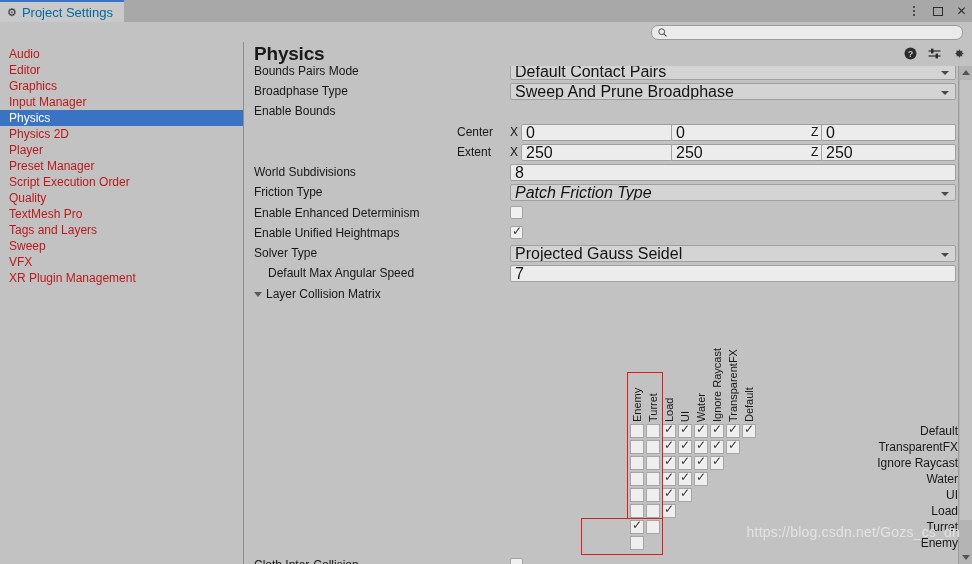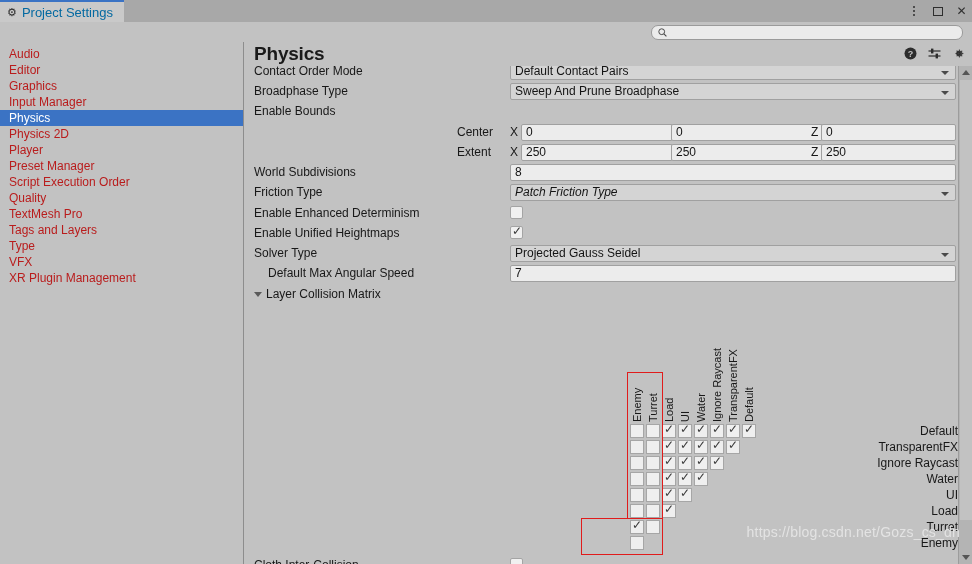--- a/index.html
+++ b/index.html
@@ -92,21 +92,21 @@
     position: absolute; left: 0; top: 24px; width: 713px; height: 498px;
     overflow: hidden;
   }
 
   
   .row { position: absolute; left: 0; height: 20px; }
   .lbl { position: absolute; font-size: 12px; color: #181818; line-height: 17px; white-space: nowrap; }
   .field {
     position: absolute; height: 17px; background: #ececec;
     border: 1px solid #a0a0a0; border-radius: 2px;
-    font-size: 12px; color: #141414; line-height: 15px; padding-left: 4px;
+    font-size: 16px; color: #141414; line-height: 15px; padding-left: 4px;
     overflow: hidden; white-space: nowrap;
   }
   .field.dd { background: #d4d4d4; }
   .field.dd::after {
     content: ""; position: absolute; right: 6px; top: 7px;
     border-left: 4px solid transparent; border-right: 4px solid transparent;
     border-top: 4px solid #4a4a4a;
   }
   .chk {
     position: absolute; width: 13px; height: 13px;
@@ -208,21 +208,21 @@
     <div class="side-item"><span>Graphics</span></div>
     <div class="side-item"><span>Input Manager</span></div>
     <div class="side-item sel"><span>Physics</span></div>
     <div class="side-item"><span>Physics 2D</span></div>
     <div class="side-item"><span>Player</span></div>
     <div class="side-item"><span>Preset Manager</span></div>
     <div class="side-item"><span>Script Execution Order</span></div>
     <div class="side-item"><span>Quality</span></div>
     <div class="side-item"><span>TextMesh Pro</span></div>
     <div class="side-item"><span>Tags and Layers</span></div>
-    <div class="side-item"><span>Type</span></div>
+    <div class="side-item"><span>Sweep</span></div>
     <div class="side-item"><span>VFX</span></div>
     <div class="side-item"><span>XR Plugin Management</span></div>
   </div>
 
   <div class="main">
 
     <div class="main-header">
       <div class="page-title">Physics</div>
       <div class="hdr-icons">
         <div class="hi">
@@ -244,21 +244,21 @@
             <path fill="#2c2c2c" d="M12 8a4 4 0 100 8 4 4 0 000-8zm0 6a2 2 0 110-4 2 2 0 010 4z"></path>
             <path fill="#2c2c2c" d="M21 12.8v-1.6l-2.1-.5a7 7 0 00-.6-1.5l1.1-1.8-1.1-1.1-1.8 1.1a7 7 0 00-1.5-.6L14.5 4.6h-1.6l-.5 2.1a7 7 0 00-1.5.6L9.1 6.2 8 7.3l1.1 1.8a7 7 0 00-.6 1.5l-2.1.5v1.6l2.1.5a7 7 0 00.6 1.5L8 16.5l1.1 1.1 1.8-1.1a7 7 0 001.5.6l.5 2.1h1.6l.5-2.1a7 7 0 001.5-.6l1.8 1.1 1.1-1.1-1.1-1.8a7 7 0 00.6-1.5l2.1-.5z" opacity="0.85"></path>
           </svg>
         </div>
       </div>
     </div>
 
     <div class="content">
 
       <div class="row" style="top:-3px;">
-        <div class="lbl" style="left:9px; top:0;">Contact Order Mode</div>
+        <div class="lbl" style="left:9px; top:0;">Bounds Pairs Mode</div>
         <div class="field dd" style="left:265px; top:0; width:446px;">Default Contact Pairs</div>
       </div>
 
       <div class="row" style="top:17px;">
         <div class="lbl" style="left:9px; top:0;">Broadphase Type</div>
         <div class="field dd" style="left:265px; top:0; width:446px;">Sweep And Prune Broadphase</div>
       </div>
 
       <div class="row" style="top:37px;">
         <div class="lbl" style="left:9px; top:0;">Enable Bounds</div>

